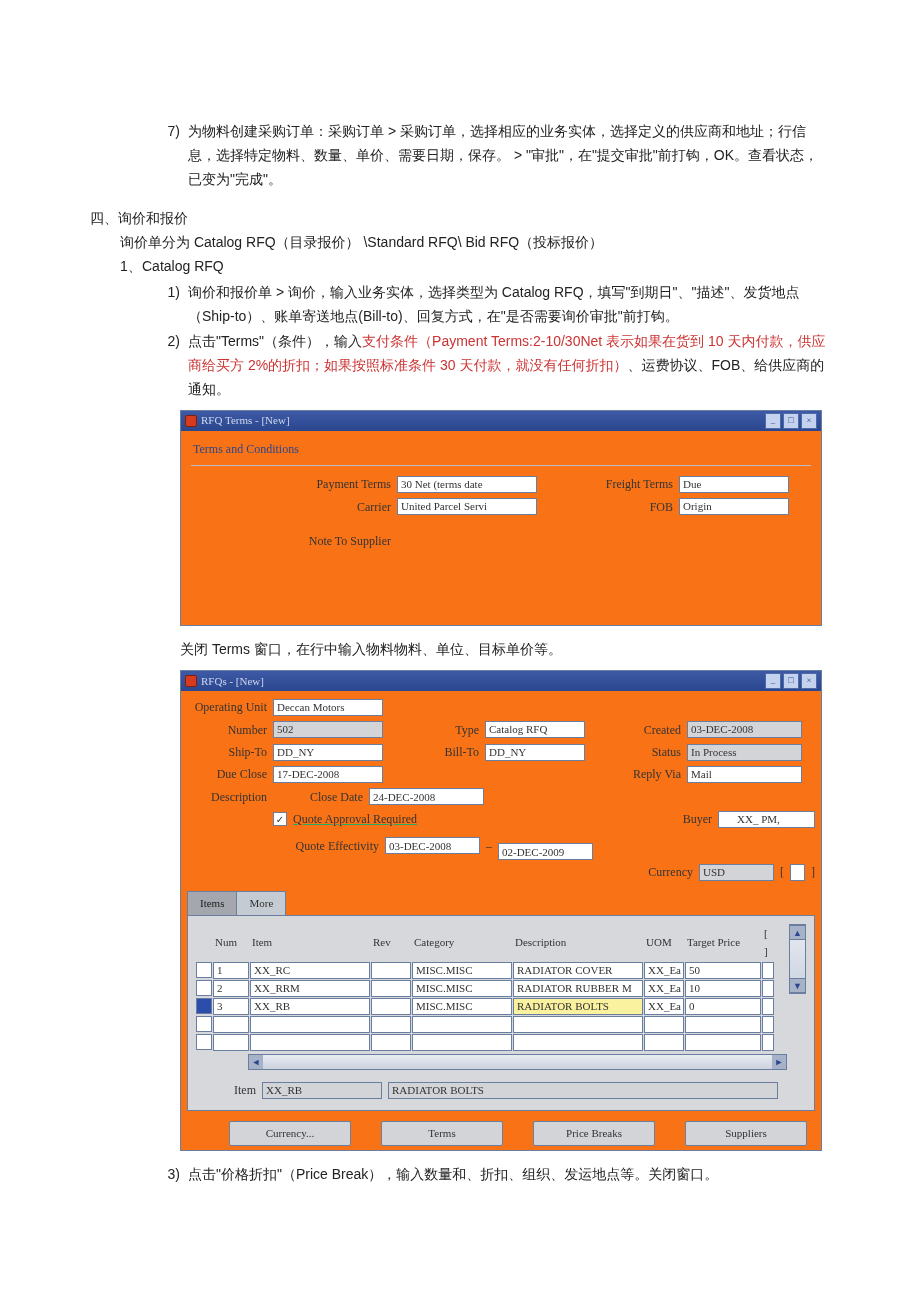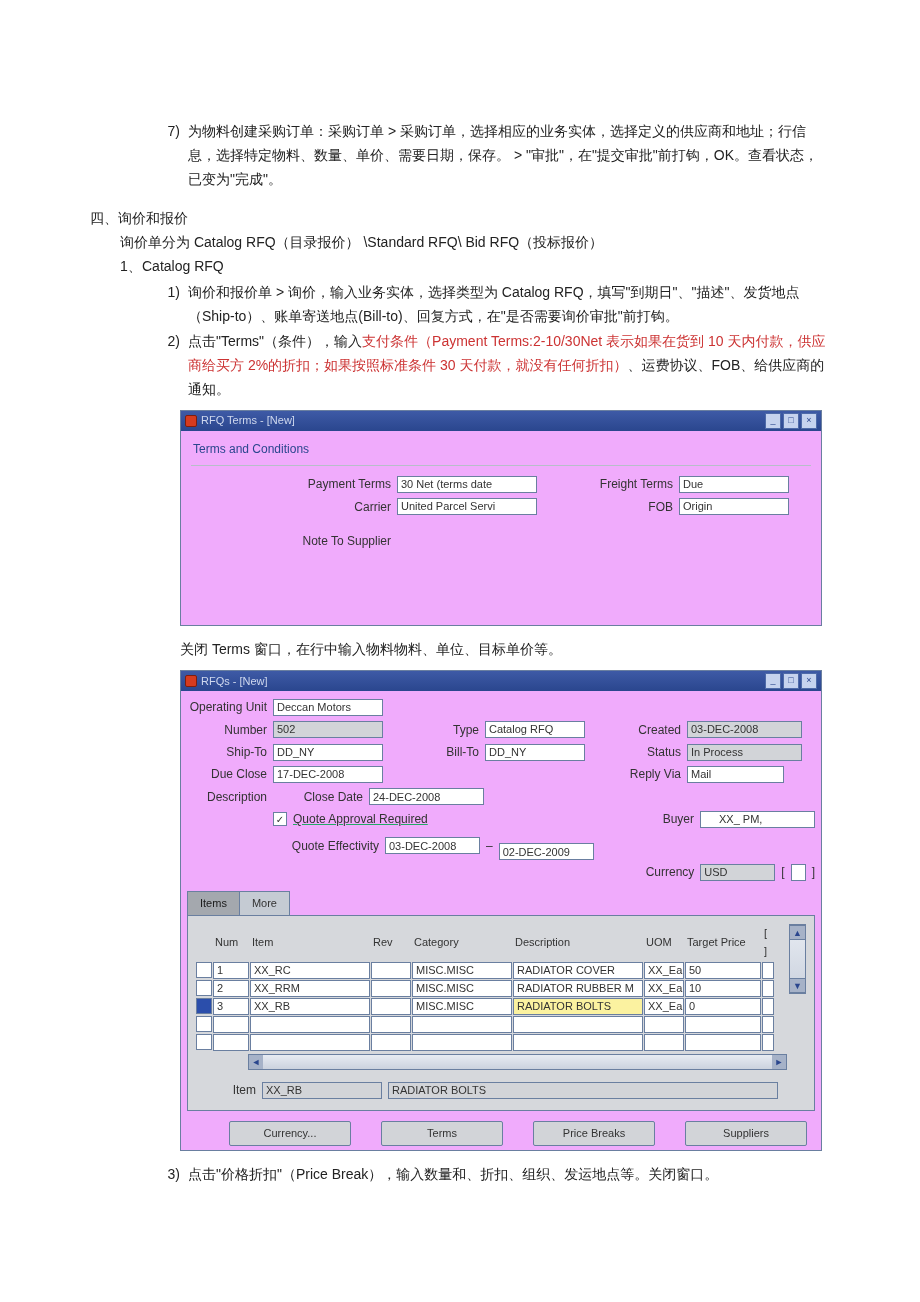--- a/index.html
+++ b/index.html
@@ -25,22 +25,22 @@
   .indent2 { padding-left: 60px; }
   .indent3 { padding-left: 90px; }
   .red-text { color: #cc3333; }
   .screenshot-wrap {
     margin: 8px 0 12px 90px;
   }
 
   
   .ora-window {
     border: 1px solid #6a7fa0;
-    background: #f0abfc;
-    font-family: Liberation Sans, sans-serif;
+    background: #f97316;
+    font-family: Liberation Serif, serif;
     font-size: 12px;
     color: #333;
   }
   .ora-title {
     background: linear-gradient(#3e5aa6, #2a468e);
     color: #cfd8ee;
     height: 18px;
     padding: 1px 4px;
     display: flex;
     align-items: center;
@@ -257,38 +257,38 @@
               <span>In Process</span>
             </div>
         </div>
         <div class="form-row">
           <div class="lbl w-80">Due Close</div>
           <div class="ora-input" style="width:110px;">
               <span>17-DEC-2008</span>
             </div>
           <div style="width:196px;"></div>
           <div class="lbl w-90">Reply Via</div>
-          <div class="ora-input" style="width:97px;">
+          <div class="ora-input" style="width:115px;">
               <span>Mail</span>
             </div>
         </div>
         <div class="form-row">
           <div class="lbl w-80">Description</div>
           <div class="lbl w-90">Close Date</div>
           <div class="ora-input" style="width:115px;">
               <span>24-DEC-2008</span>
             </div>
         </div>
         <div class="form-row">
           <div class="lbl w-80"></div>
           <div class="chk">✓</div>
           <span class="chk-label">Quote Approval Required</span>
           <div class="spacer"></div>
           <div class="lbl w-90">Buyer</div>
-          <div class="ora-input" style="width:115px;padding-left:18px;">
+          <div class="ora-input" style="width:97px;padding-left:18px;">
               <span>XX_ PM,</span>
             </div>
         </div>
         <div class="form-row">
           <div style="width:86px;"></div>
           <div class="lbl" style="width:100px;">Quote Effectivity</div>
           <div class="ora-input" style="width:95px;">
               <span>03-DEC-2008</span>
             </div>
           <span>–</span>

